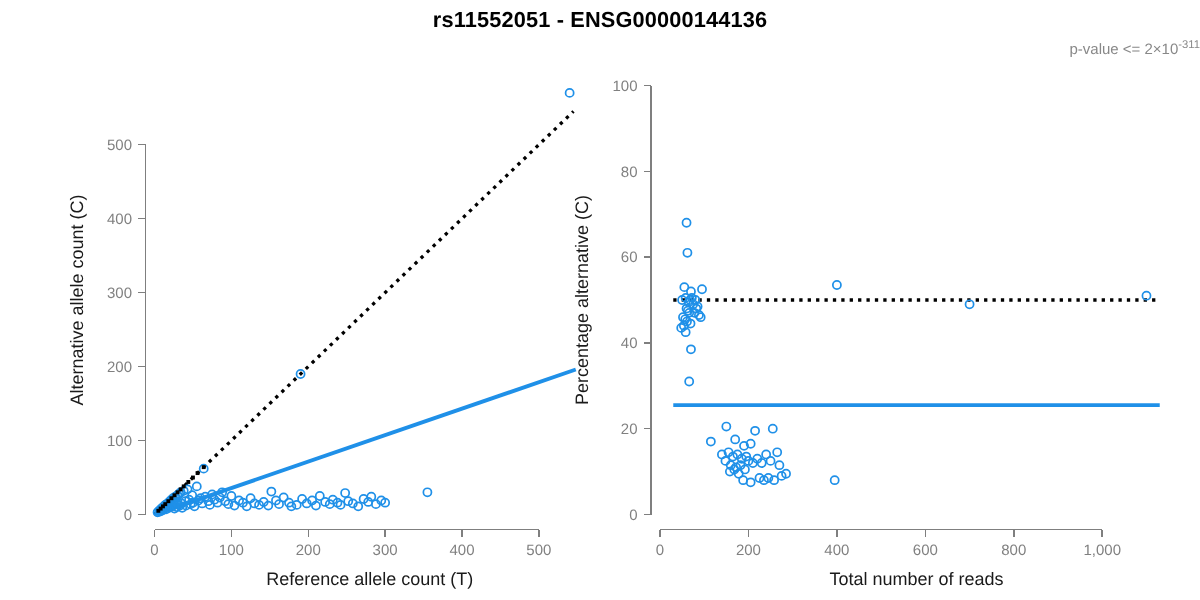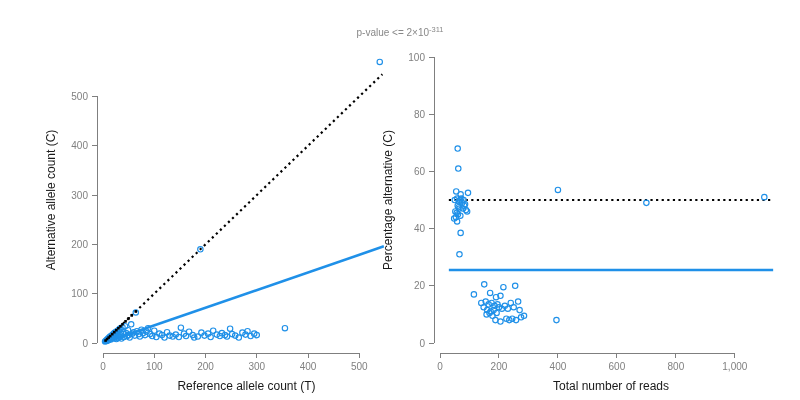--- a/index.html
+++ b/index.html
@@ -24,21 +24,21 @@
     font-size: 14.5px;
     font-weight: bold;
     color: #000000;
     letter-spacing: 0.1px;
   }
   #subtitle {
     position: absolute;
     top: 25px;
     left: 0;
     width: 800px;
-    text-align: center;
+    text-align: right;
     font-size: 10px;
     color: #888888;
   }
   #subtitle sup {
     font-size: 7.5px;
     vertical-align: super;
   }
   svg { display: block; }
   .axis-line { stroke: #7f7f7f; stroke-width: 1; shape-rendering: crispEdges; }
   .tick-line { stroke: #7f7f7f; stroke-width: 1; shape-rendering: crispEdges; }
@@ -48,20 +48,21 @@
   .pt-blue { stroke: #1f90e8; }
   .pt-black { fill: #000000; stroke: none; }
   .fit-line { stroke: #1f90e8; stroke-width: 2.6; fill: none; }
   .ref-line { stroke: #000000; stroke-width: 2.2; fill: none; stroke-dasharray: 2.2 3.4; stroke-linecap: butt; }
 </style>
 </head>
 <body>
 
 <div id="root">
 
+  <div id="title">rs11552051 - ENSG00000144136</div>
 
   <div id="subtitle"><span>p-value &lt;= 2×10</span><sup>-311</sup></div>
 
   <svg id="plot" width="800" height="400">
     <g id="panel-left">
         <line x1="97" y1="343" x2="97" y2="96.44827586206898" class="axis-line"></line>
         <line x1="103" y1="353" x2="359.25" y2="353" class="axis-line"></line>
         <line x1="92" y1="343" x2="97" y2="343" class="tick-line"></line>
         <text x="88" y="346.5" text-anchor="end" class="tick-label">0</text>
         <line x1="92" y1="293.6896551724138" x2="97" y2="293.6896551724138" class="tick-line"></line>

